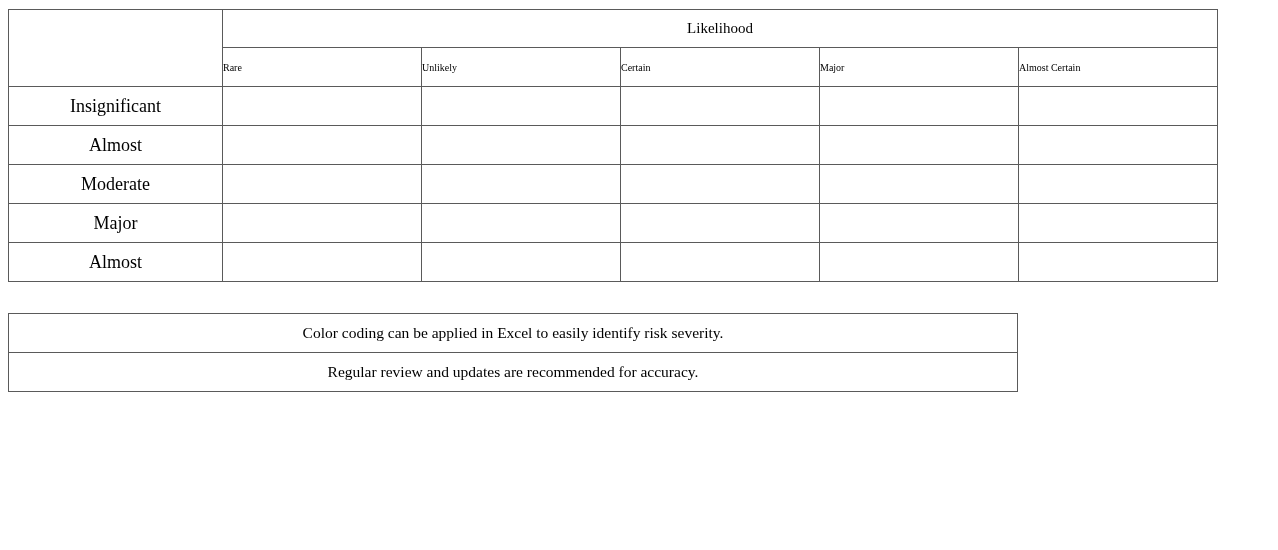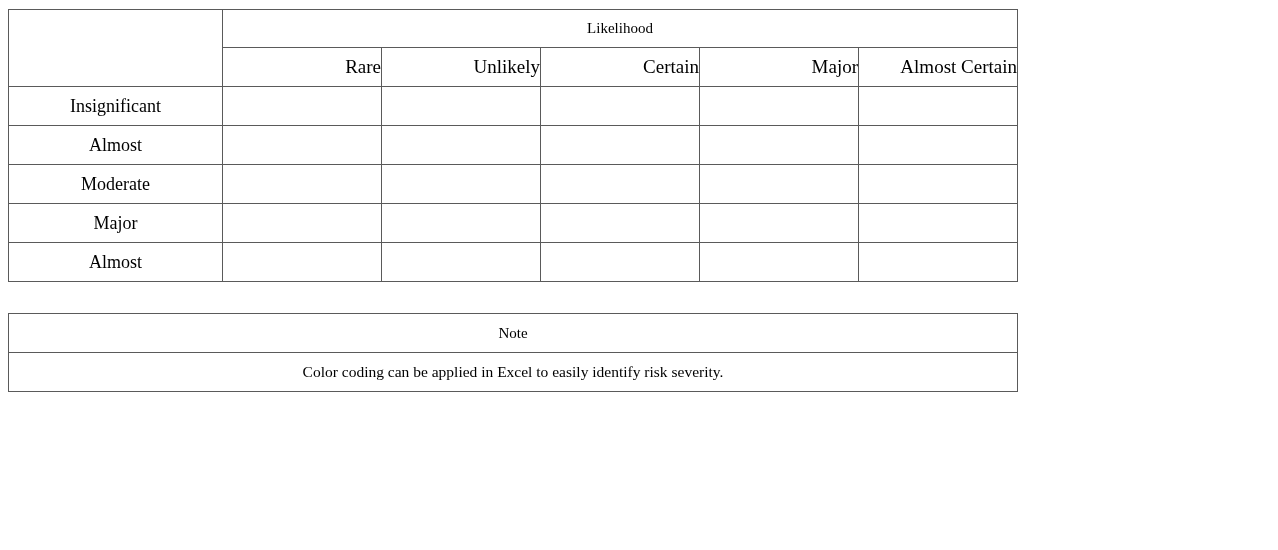--- a/index.html
+++ b/index.html
@@ -25,21 +25,21 @@
   
   .matrix-wrap {
     position: absolute;
     left: 8px;
     top: 9px;
     width: 1010px;
   }
   table.matrix {
     border-collapse: collapse;
     table-layout: fixed;
-    width: 1010px;
+    width: 1210px;
     background: #a3a3a3;
   }
   table.matrix td,
   table.matrix th {
     border: 1px solid #5a5a5a;
     padding: 0;
     margin: 0;
     background: #ffffff;
     font-weight: normal;
   }
@@ -55,24 +55,24 @@
 
   .likelihood-cell {
     height: 37px;
     text-align: center;
     vertical-align: middle;
     font-weight: bold;
     font-size: 15px;
   }
   .sub-header-cell {
     height: 38px;
-    text-align: right;
+    text-align: left;
     vertical-align: middle;
     font-weight: bold;
-    font-size: 19px;
+    font-size: 10px;
   }
   .impact-label-cell {
     height: 38px;
     text-align: center;
     vertical-align: middle;
     font-weight: bold;
     font-size: 18px;
   }
   .matrix-data-cell {
     height: 38px;
@@ -178,22 +178,22 @@
           <td class="matrix-data-cell"></td>
         </tr>
       </tbody>
     </table>
   </div>
 
   <div class="note-wrap">
     <table class="note">
       <tbody>
         <tr>
-          <td class="note-header-cell">Note</td>
+          <td class="note-row-cell">Color coding can be applied in Excel to easily identify risk severity.</td>
         </tr>
         <tr>
-          <td class="note-row-cell">Color coding can be applied in Excel to easily identify risk severity.</td>
+          <td class="note-row-cell">Regular review and updates are recommended for accuracy.</td>
         </tr>
       </tbody>
     </table>
   </div>
 
 </div>
 
 </body></html>

